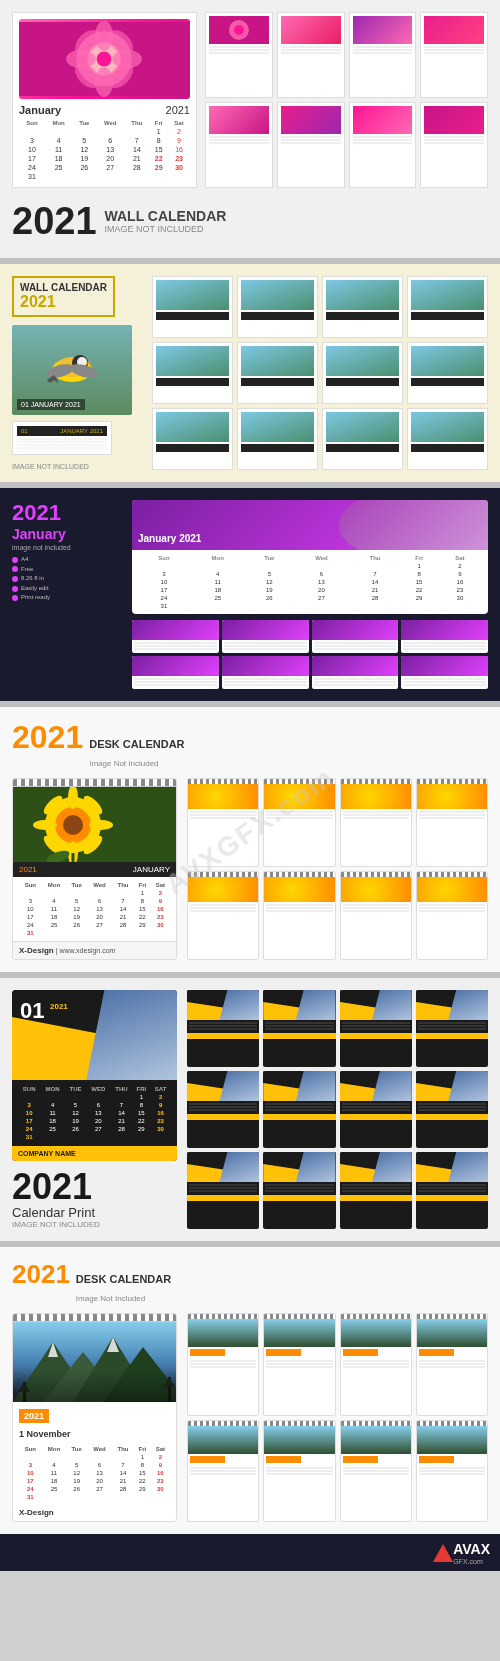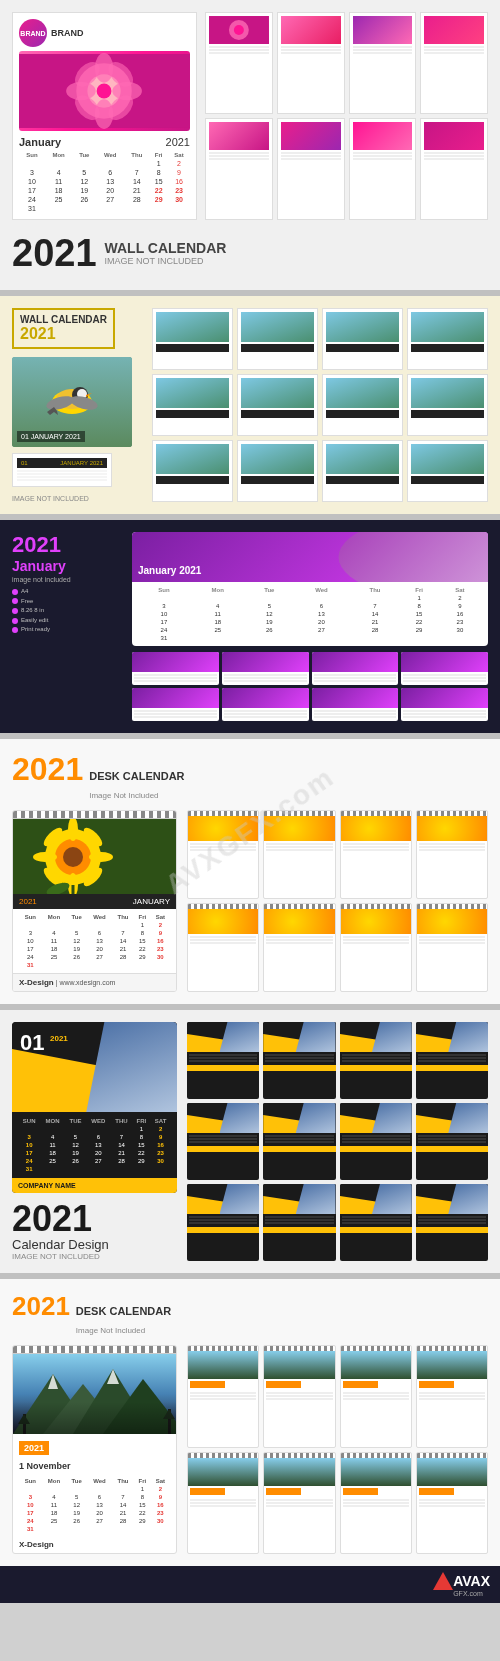--- a/index.html
+++ b/index.html
@@ -567,21 +567,21 @@
     
     .avax-bar {
       background: #1a1a2e;
       padding: 6px 10px;
       display: flex;
       justify-content: flex-end;
       align-items: center;
     }
     .avax-logo {
       display: flex;
-      align-items: flex-start;
+      align-items: center;
       gap: 0;
     }
     .avax-tri {
       width: 0; height: 0;
       border-left: 10px solid transparent;
       border-right: 10px solid transparent;
       border-bottom: 18px solid #e53935;
     }
     .avax-text { color: white; font-size: 14px; font-weight: 900; }
     .avax-sub { color: #aaa; font-size: 7px; display: block; }
@@ -592,26 +592,20 @@
       background: #c0c0c0;
     }
   </style>
 </head>
 <body>
 
 <div class="section sec1">
   <div class="sec1-top">
 
     <div class="sec1-main-cal">
-      <div class="cal-header-brand">
-        <div class="brand-circle">
-          <span>BRAND</span>
-        </div>
-        <span class="brand-text">BRAND</span>
-      </div>
       <div class="cal-photo">
         <svg class="flower-svg" viewBox="0 0 185 80" xmlns="http://www.w3.org/2000/svg">
           <rect width="185" height="80" fill="#c71585"></rect>
           <circle cx="92" cy="40" r="30" fill="#ff69b4" opacity="0.8"></circle>
           <circle cx="92" cy="40" r="18" fill="#ffb6c1"></circle>
           <circle cx="92" cy="40" r="8" fill="#ff1493"></circle>
           <ellipse cx="92" cy="15" rx="10" ry="16" fill="#ff69b4" opacity="0.7"></ellipse>
           <ellipse cx="92" cy="65" rx="10" ry="16" fill="#ff69b4" opacity="0.7"></ellipse>
           <ellipse cx="67" cy="40" rx="16" ry="10" fill="#ff69b4" opacity="0.7"></ellipse>
           <ellipse cx="117" cy="40" rx="16" ry="10" fill="#ff69b4" opacity="0.7"></ellipse>
@@ -1315,21 +1309,21 @@
                   <td class="yel">31</td>
                   <td colspan="6"></td>
                 </tr>
             </tbody>
           </table>
         </div>
         <div class="sec5-company">COMPANY NAME</div>
       </div>
       <div class="sec5-bottom-labels">
         <div class="sec5-big-year">2021</div>
-        <div class="sec5-cal-design">Calendar Design</div>
+        <div class="sec5-cal-design">Calendar Print</div>
         <div class="sec5-not">IMAGE NOT INCLUDED</div>
       </div>
     </div>
     <div class="sec5-right">
       <div class="sec5-mini">
           <div class="sec5-mini-top">
             <div class="sec5-mini-yellow"></div>
             <div class="sec5-mini-photo"></div>
           </div>
           <div class="sec5-mini-lines">

